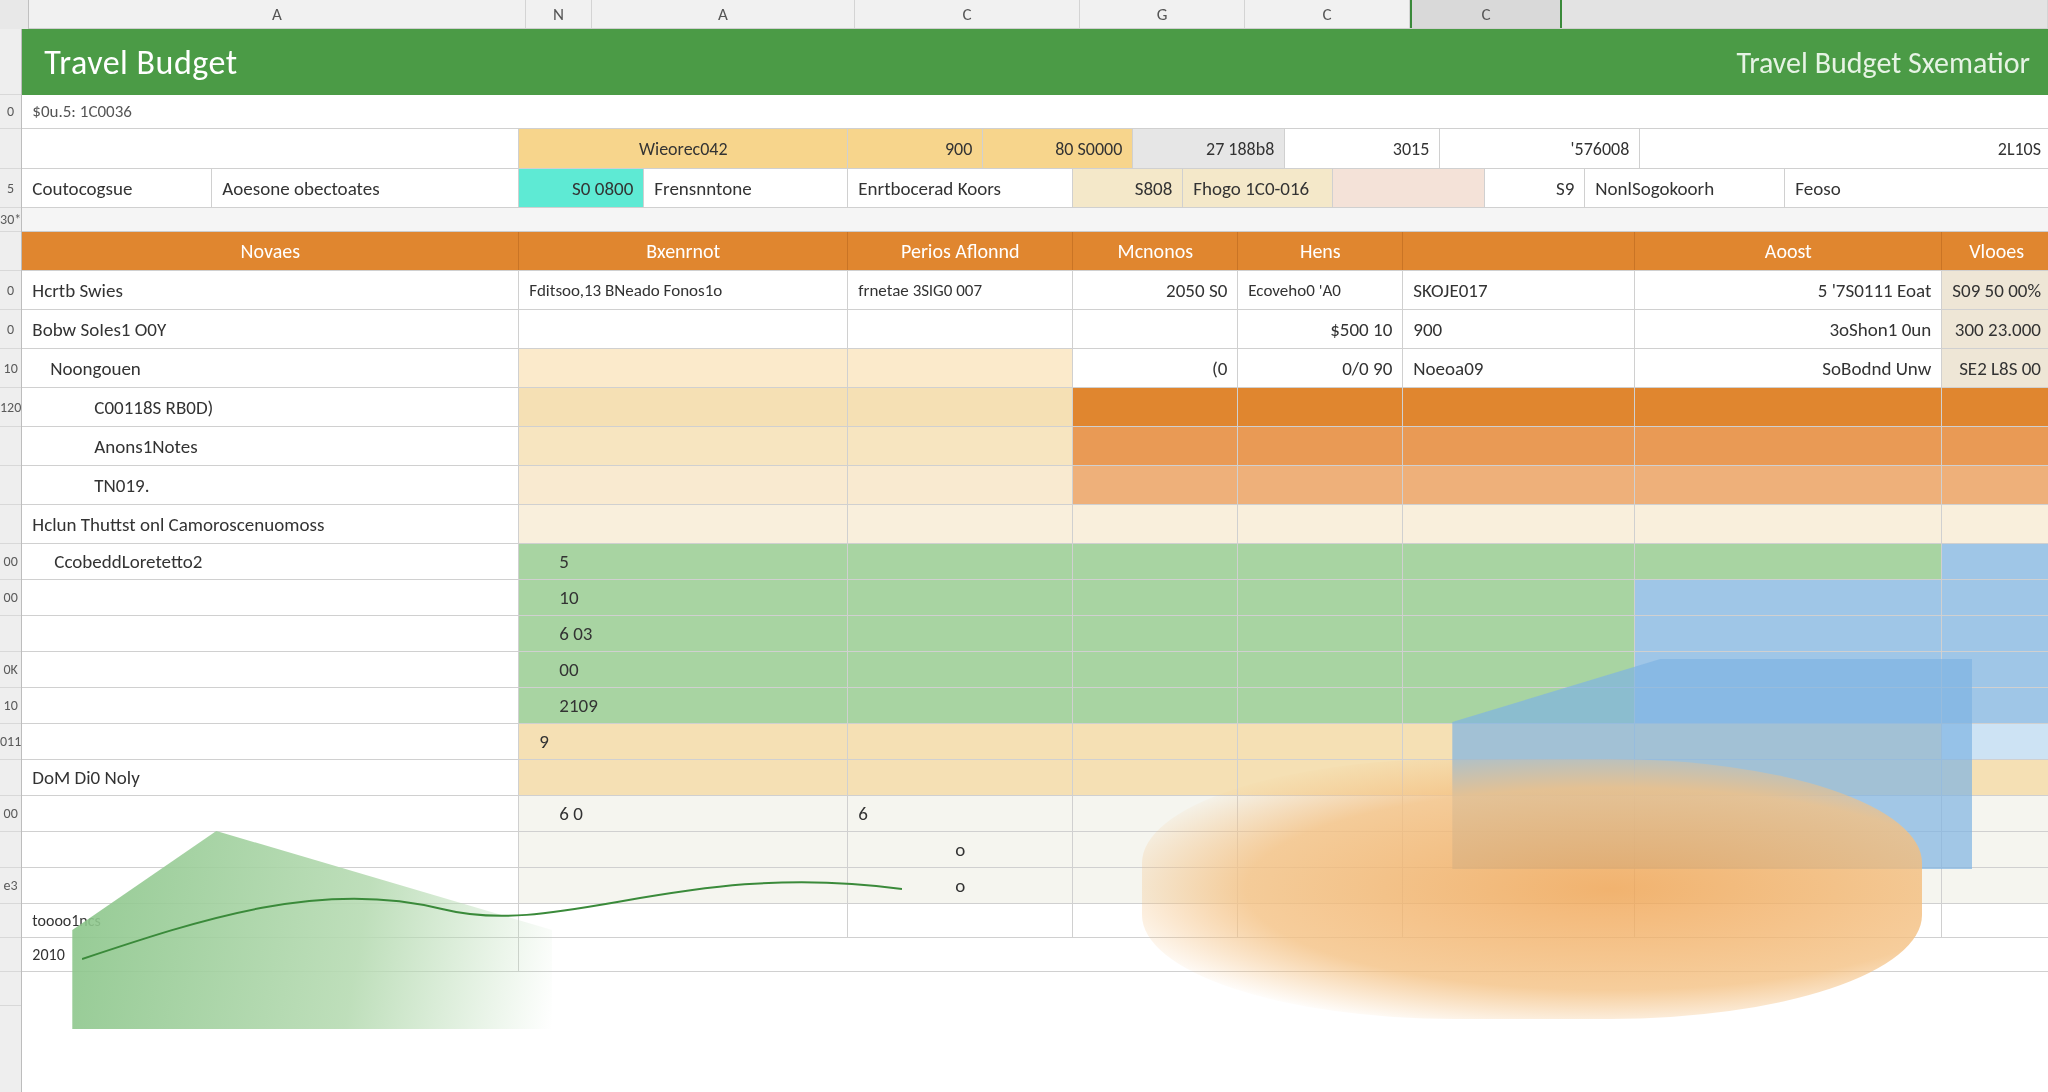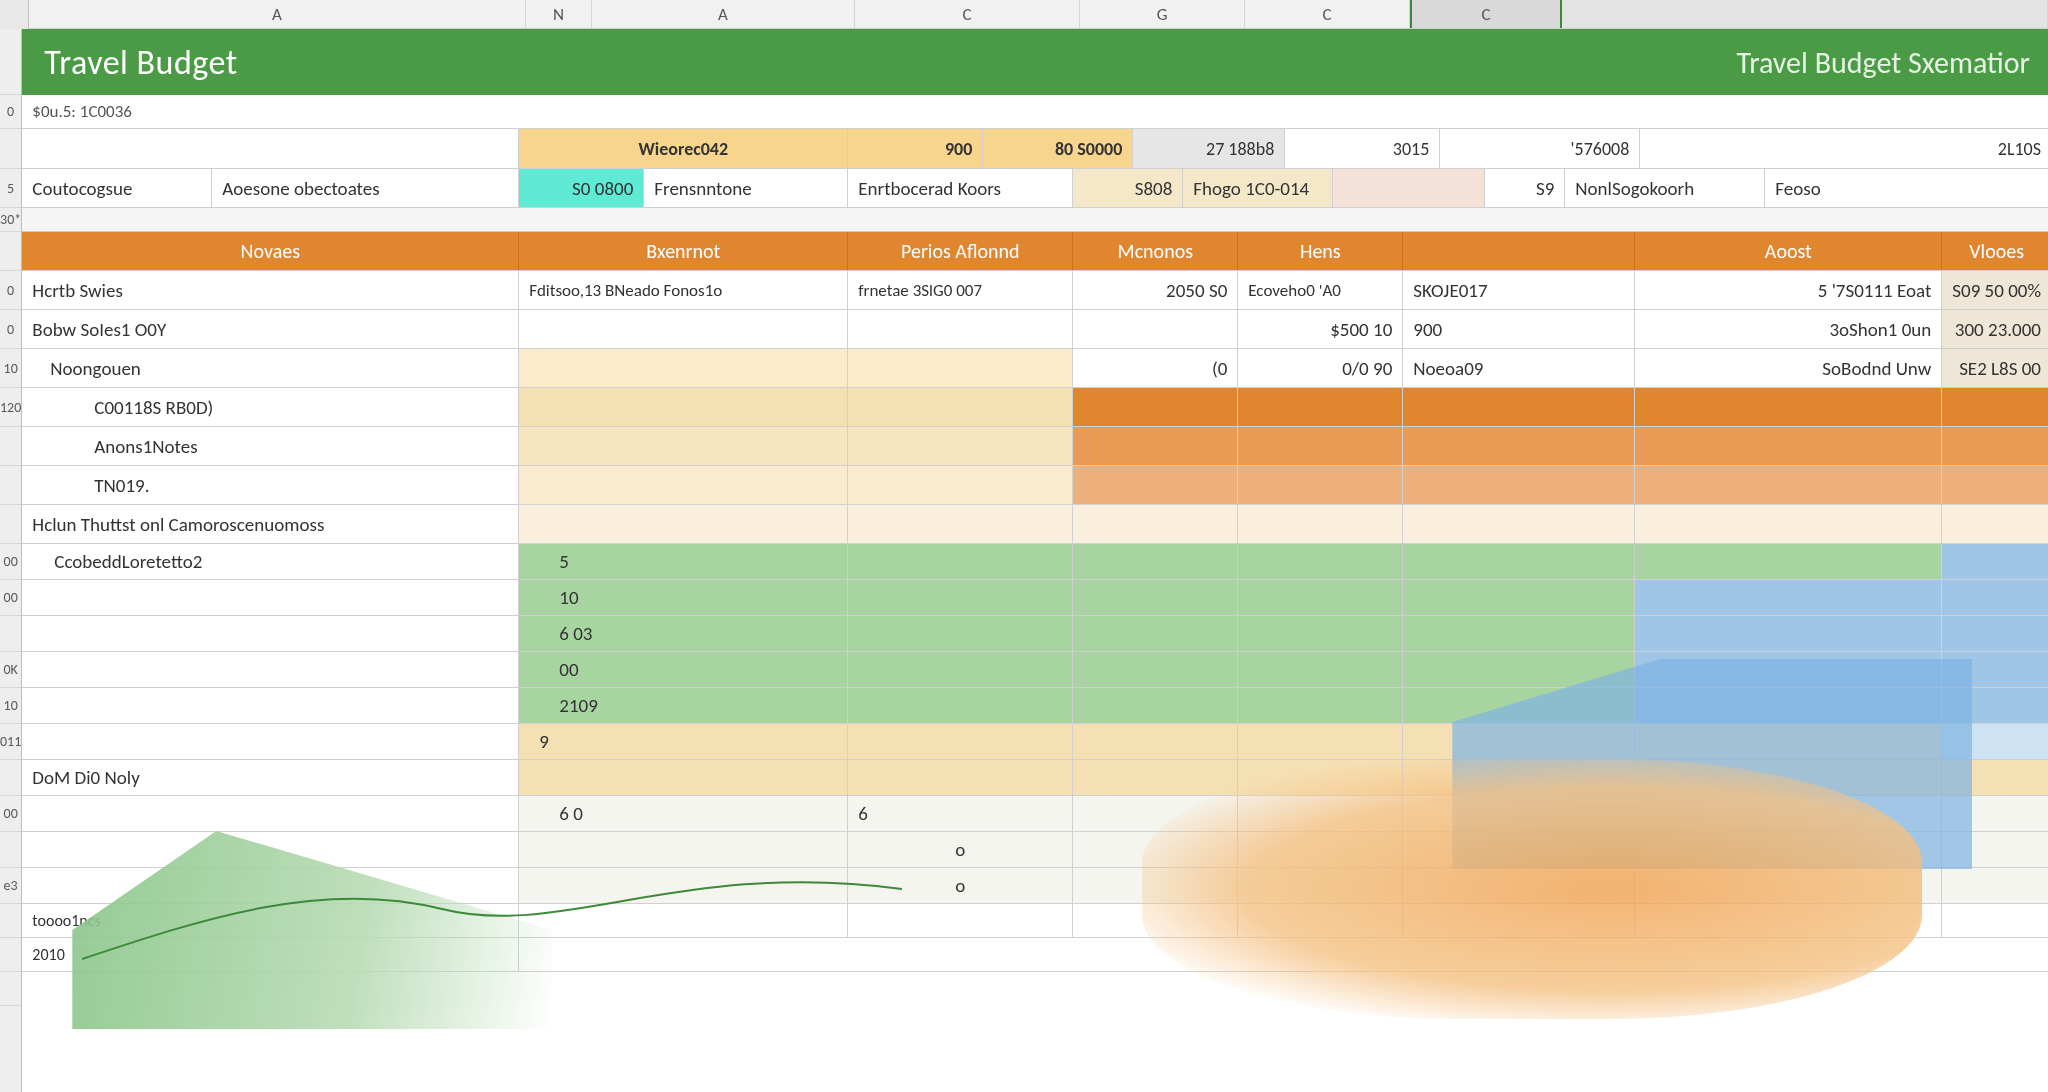--- a/index.html
+++ b/index.html
@@ -25,21 +25,21 @@
 
   .row { display: flex; border-bottom: 1px solid #d0d0d0; }
   .cell { border-right: 1px solid #d0d0d0; display: flex; align-items: center; padding: 0 10px; font-size: 19px; color: #333; overflow: hidden; white-space: nowrap; }
   .cell.num { justify-content: flex-end; }
   .row.meta1 { height: 34px; background: #fff; font-size: 18px; color: #555; }
   .row.meta1 .cell { border-right: none; }
 
   
   .row.summary { height: 40px; }
   .row.summary .c1 { background:#fff; }
-  .row.summary .tan { background: #f7d58c; font-weight: bold; }
+  .row.summary .tan { background: #f7d58c; }
   .row.summary .selgrey { background:#e6e6e6; }
   .row.summary .cell { font-size: 18px; }
 
   .row.labels { height: 39px; background:#fff; }
   .row.labels .first-two { background:#ffffff; }
   .row.labels .peach { background:#5eead4; }
   .row.labels .lightpeach { background:#f4e8c9; }
 
   .gap { height: 24px; background: #f5f5f5; border-bottom: 1px solid #ccc; }
 
@@ -150,23 +150,23 @@
         <div class="cell num" style="flex:1;background:#fff">2L10S</div>
       </div>
 
       <div class="row labels">
         <div class="cell first-two" style="width:190px">Coutocogsue</div>
         <div class="cell first-two" style="width:307px">Aoesone obectoates</div>
         <div class="cell peach num" style="width:125px">S0 0800</div>
         <div class="cell" style="width:204px">Frensnntone</div>
         <div class="cell" style="width:225px">Enrtbocerad Koors</div>
         <div class="cell lightpeach num" style="width:110px">S808</div>
-        <div class="cell lightpeach" style="width:150px">Fhogo 1C0-014</div>
+        <div class="cell lightpeach" style="width:150px">Fhogo 1C0-016</div>
         <div class="cell num" style="width:152px;background:#f4e2d8"></div>
-        <div class="cell num" style="width:80px">S9</div>
+        <div class="cell num" style="width:100px">S9</div>
         <div class="cell" style="width:200px">NonlSogokoorh</div>
         <div class="cell" style="flex:1">Feoso</div>
       </div>
 
       <div class="gap"></div>
 
       <div class="row theadr">
         <div class="cell firstcat" style="width:497px">Novaes</div>
         <div class="cell" style="width:329px">Bxenrnot</div>
         <div class="cell" style="width:225px">Perios Aflonnd</div>

